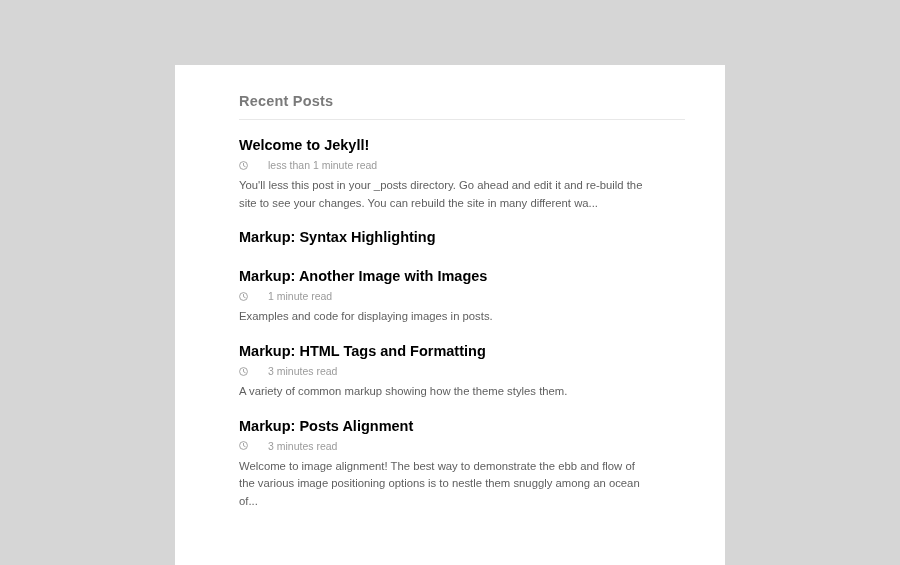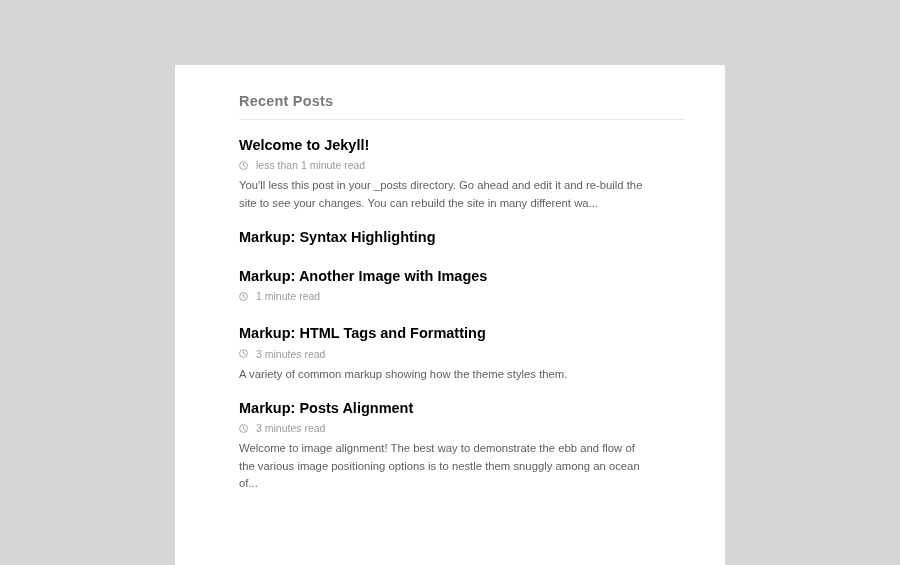--- a/index.html
+++ b/index.html
@@ -51,21 +51,21 @@
     margin: 0 0 5px 0;
     line-height: 1.25;
     cursor: pointer;
   }
   .post-meta {
     font-size: 10.5px;
     color: #9b9b9b;
     margin: 0 0 6px 0;
     display: flex;
     align-items: center;
-    gap: 8px;
+    gap: 20px;
   }
   .clock-icon {
     display: inline-block;
     width: 9px;
     height: 9px;
     position: relative;
     top: 0px;
   }
   .clock-icon svg {
     display: block;
@@ -108,20 +108,21 @@
     <h3 class="post-title">Markup: Another Image with Images</h3>
     <div class="post-meta">
       <span class="clock-icon">
         <svg width="9" height="9" viewBox="0 0 16 16">
             <circle cx="8" cy="8" r="7" fill="none" stroke="#9b9b9b" stroke-width="1.6"></circle>
             <path d="M8 4.3V8.4L11 10" fill="none" stroke="#9b9b9b" stroke-width="1.6" stroke-linecap="round"></path>
           </svg>
       </span>
       <span>1 minute read</span>
     </div>
+    <p class="post-excerpt">Examples and code for displaying images in posts.</p>
   </div>
 
   <div class="post">
     <h3 class="post-title">Markup: HTML Tags and Formatting</h3>
     <div class="post-meta">
       <span class="clock-icon">
         <svg width="9" height="9" viewBox="0 0 16 16">
             <circle cx="8" cy="8" r="7" fill="none" stroke="#9b9b9b" stroke-width="1.6"></circle>
             <path d="M8 4.3V8.4L11 10" fill="none" stroke="#9b9b9b" stroke-width="1.6" stroke-linecap="round"></path>
           </svg>

